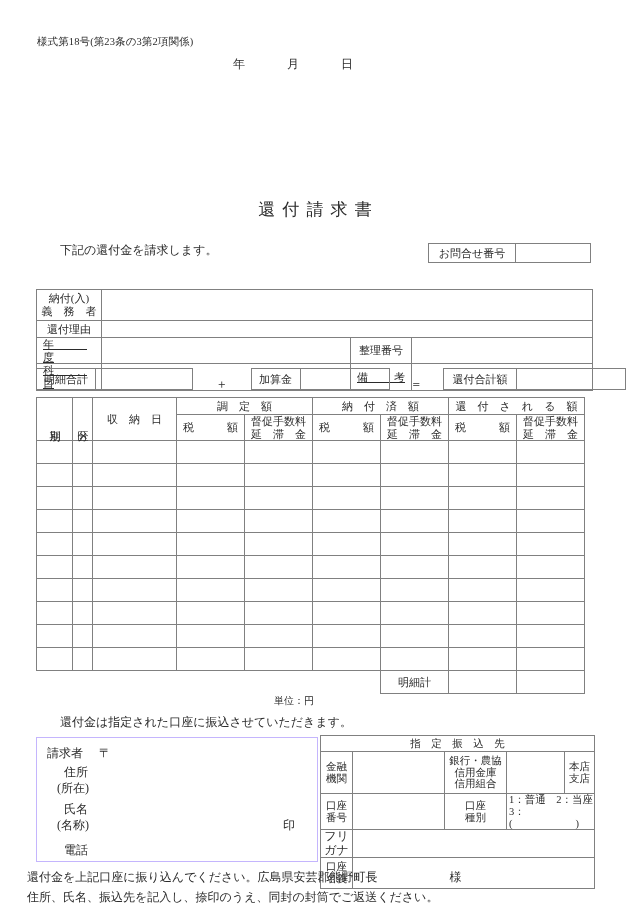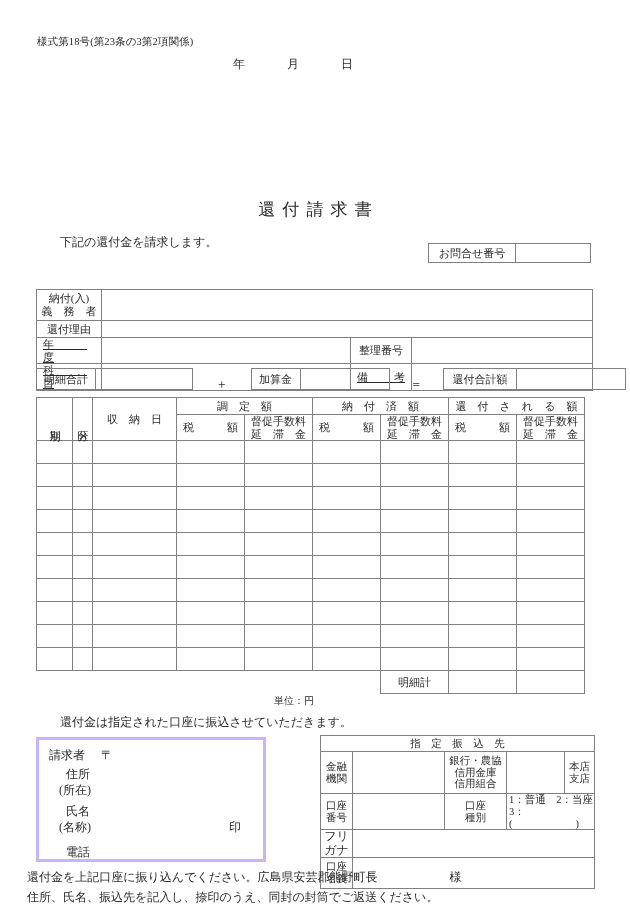--- a/index.html
+++ b/index.html
@@ -65,21 +65,21 @@
   #date-line span { display: inline-block; }
   #doc-title {
     left: 0; top: 198px;
     width: 630px;
     text-align: center;
     font-size: 17px;
     letter-spacing: 0.42em;
     text-indent: 0.42em;
   }
   #request-sentence {
-    left: 60px; top: 234px;
+    left: 60px; top: 242px;
     font-size: 12px;
   }
 
   
   #inquiry-box {
     left: 428px; top: 243px;
   }
   #inquiry-box td { height: 18px; font-size: 11px; }
 
   
@@ -107,22 +107,22 @@
 
   
   #transfer-notice {
     left: 60px; top: 714px;
     font-size: 12px;
   }
 
   
   #requester-box {
     left: 36px; top: 737px;
-    width: 230px; height: 125px;
-    border: 3px solid #c4b5fd;
+    width: 282px; height: 125px;
+    border: 1px solid #c4b5fd;
     box-sizing: border-box;
   }
   #requester-box .ln { position: absolute; font-size: 12px; }
   .seal { position: absolute; right: 22px; font-size: 12px; }
 
   
   #bank-table { left: 320px; top: 735px; }
   #bank-table td { font-size: 10.5px; line-height: 1.12; }
 
   

